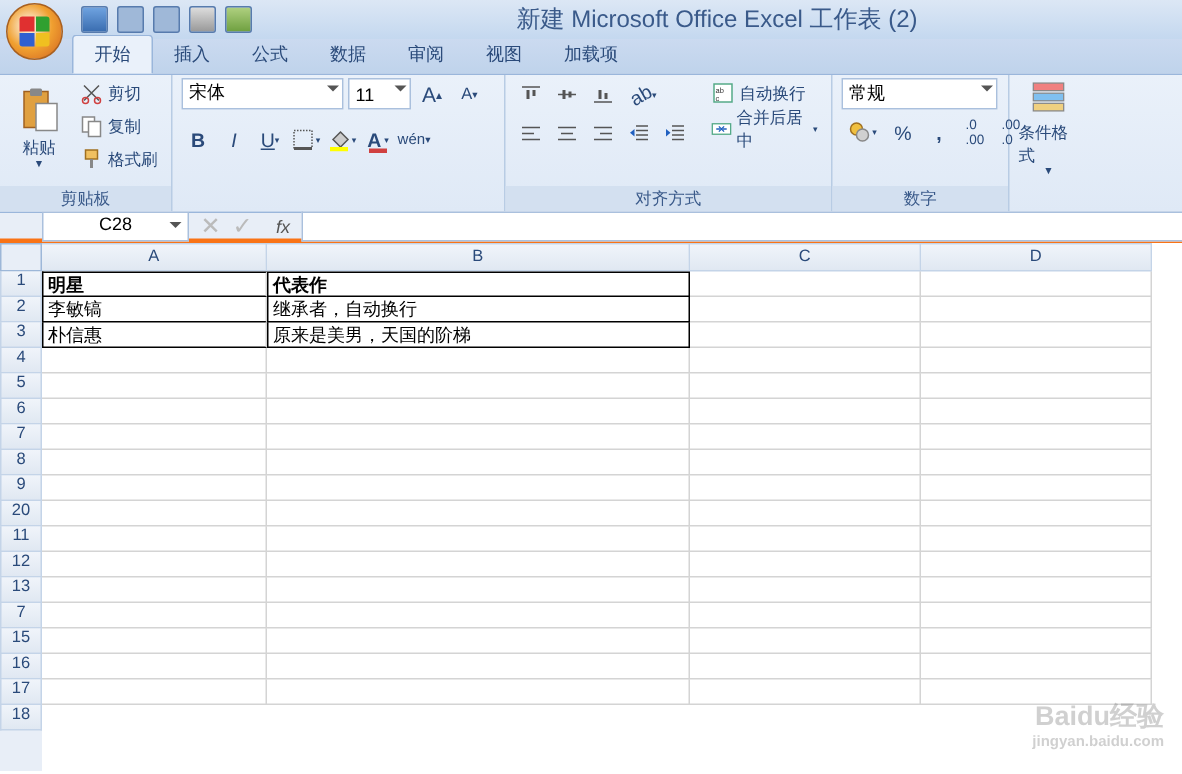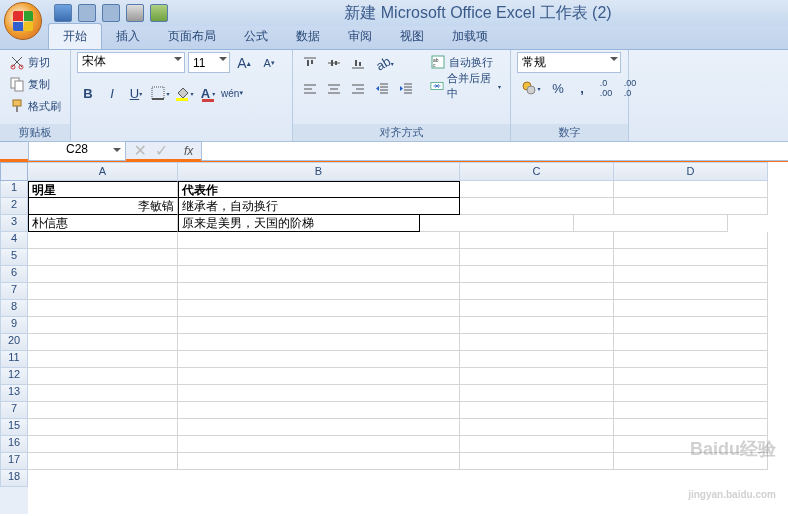--- a/index.html
+++ b/index.html
@@ -53,21 +53,21 @@
 .grid-wrap { flex: 1; overflow: hidden; }
 .col-headers { display: flex; height: 19px; }
 .ch { border: 1px solid #c4d4e8; border-left: none; text-align: center; font-size: 11px; color: #2a4a7a; background: linear-gradient(#f0f4fa, #e0e8f2); line-height: 17px; }
 
 .grid { position: relative; }
 .row { display: flex; height: 17px; }
 .cell { border-right: 1px solid #d4d4d4; border-bottom: 1px solid #d4d4d4; font-size: 12px; padding: 0 3px; white-space: nowrap; overflow: visible; line-height: 16px; }
 .bold { font-weight: bold; }
 
 .watermark { position: absolute; right: 12px; bottom: 16px; font-size: 18px; color: rgba(120,120,120,0.35); font-weight: bold; text-align: right; }
-.watermark .sub { font-size: 10px; display: block; margin-top: 28px; }
+.watermark .sub { font-size: 10px; display: block; }
 
 svg { display: block; }
 </style>
 </head>
 <body>
 
 <div class="title-bar">
   <div class="office-btn">
     <div class="office-logo">
         <span></span>
@@ -82,32 +82,40 @@
     <div class="qat-btn" style="background:#9fb8d8"></div>
     <div class="qat-btn" style="background:linear-gradient(#ddd,#999)"></div>
     <div class="qat-btn" style="background:linear-gradient(#afd080,#6fa040)"></div>
   </div>
   <div class="title-text">新建 Microsoft Office Excel 工作表 (2)</div>
 </div>
 
 <div class="tabs-bar">
   <div class="tab active">开始</div>
   <div class="tab">插入</div>
-  <div class="tab">页面布局</div>
   <div class="tab">公式</div>
   <div class="tab">数据</div>
   <div class="tab">审阅</div>
   <div class="tab">视图</div>
   <div class="tab">加载项</div>
 </div>
 
 <div class="ribbon">
 
   <div class="group">
     <div class="group-content">
+      <div class="big-btn">
+        <svg class="icon" viewBox="0 0 32 32">
+            <rect x="6" y="4" width="16" height="24" fill="#e0a040" stroke="#a06020"></rect>
+            <rect x="10" y="2" width="8" height="5" fill="#888" rx="1"></rect>
+            <rect x="14" y="12" width="14" height="18" fill="#fff" stroke="#888"></rect>
+          </svg>
+        <span>粘贴</span>
+        <span style="font-size:7px">▼</span>
+      </div>
       <div class="small-row">
         <div class="small-btn">
             <svg class="mini-icon" viewBox="0 0 16 16">
               <path d="M3 3l10 10M13 3L3 13" stroke="#555" fill="none"></path>
               <circle cx="4" cy="13" r="2" fill="none" stroke="#d04040"></circle>
               <circle cx="12" cy="13" r="2" fill="none" stroke="#d04040"></circle>
             </svg>
             <span>剪切</span>
           </div>
         <div class="small-btn">
@@ -288,20 +296,33 @@
         <div class="rbtn">
             <b>,</b>
           </div>
         <div class="rbtn" style="font-size:9px">.0<br>.00</div>
         <div class="rbtn" style="font-size:9px">.00<br>.0</div>
       </div>
     </div>
     <div class="group-label">数字</div>
   </div>
 
+  <div class="group" style="border-right:none">
+    <div class="group-content">
+      <div class="big-btn">
+        <svg class="icon" viewBox="0 0 32 32">
+            <rect x="4" y="4" width="24" height="6" fill="#f08080" stroke="#888"></rect>
+            <rect x="4" y="12" width="24" height="6" fill="#80c0f0" stroke="#888"></rect>
+            <rect x="4" y="20" width="24" height="6" fill="#f0d080" stroke="#888"></rect>
+          </svg>
+        <span>条件格式</span>
+        <span style="font-size:7px">▼</span>
+      </div>
+    </div>
+  </div>
 </div>
 
 <div class="formula-bar">
   <div class="name-box"><span>C28</span><span class="dd-arrow"></span></div>
   <div style="width:50px;display:flex;justify-content:center;gap:8px;color:#bbb">
       <span>✕</span>
       <span>✓</span>
     </div>
   <div class="fx-label">fx</div>
   <div class="formula-input"></div>
@@ -340,28 +361,28 @@
       </div>
     <div class="grid" id="grid-container">
 
     <div class="row">
           <div class="cell bold" style="width: 150px; border-top: 1px solid rgb(0, 0, 0); border-left: 1px solid rgb(0, 0, 0); border-bottom: 1px solid rgb(0, 0, 0);">明星</div>
           <div class="cell bold" style="width: 282px; border-width: 1px; border-style: solid; border-color: rgb(0, 0, 0);">代表作</div>
           <div class="cell" style="width: 154px;"></div>
           <div class="cell" style="width: 154px;"></div>
         </div>
         <div class="row">
-          <div class="cell" style="width: 150px; border-left: 1px solid rgb(0, 0, 0); border-bottom: 1px solid rgb(0, 0, 0); text-align: right;">李敏镐</div>
+          <div class="cell" style="width: 150px; border-left: 1px solid rgb(0, 0, 0); border-bottom: 1px solid rgb(0, 0, 0);">李敏镐</div>
           <div class="cell" style="width: 282px; border-left: 1px solid rgb(0, 0, 0); border-right: 1px solid rgb(0, 0, 0); border-bottom: 1px solid rgb(0, 0, 0);">继承者，自动换行</div>
           <div class="cell" style="width: 154px;"></div>
           <div class="cell" style="width: 154px;"></div>
         </div>
         <div class="row">
           <div class="cell" style="width: 150px; border-left: 1px solid rgb(0, 0, 0); border-bottom: 1px solid rgb(0, 0, 0);">朴信惠</div>
-          <div class="cell" style="width: 242px; border-left: 1px solid rgb(0, 0, 0); border-right: 1px solid rgb(0, 0, 0); border-bottom: 1px solid rgb(0, 0, 0);">原来是美男，天国的阶梯</div>
+          <div class="cell" style="width: 282px; border-left: 1px solid rgb(0, 0, 0); border-right: 1px solid rgb(0, 0, 0); border-bottom: 1px solid rgb(0, 0, 0);">原来是美男，天国的阶梯</div>
           <div class="cell" style="width: 154px;"></div>
           <div class="cell" style="width: 154px;"></div>
         </div>
         <div class="row">
           <div class="cell" style="width: 150px;"></div>
           <div class="cell" style="width: 282px;"></div>
           <div class="cell" style="width: 154px;"></div>
           <div class="cell" style="width: 154px;"></div>
         </div>
         <div class="row">

